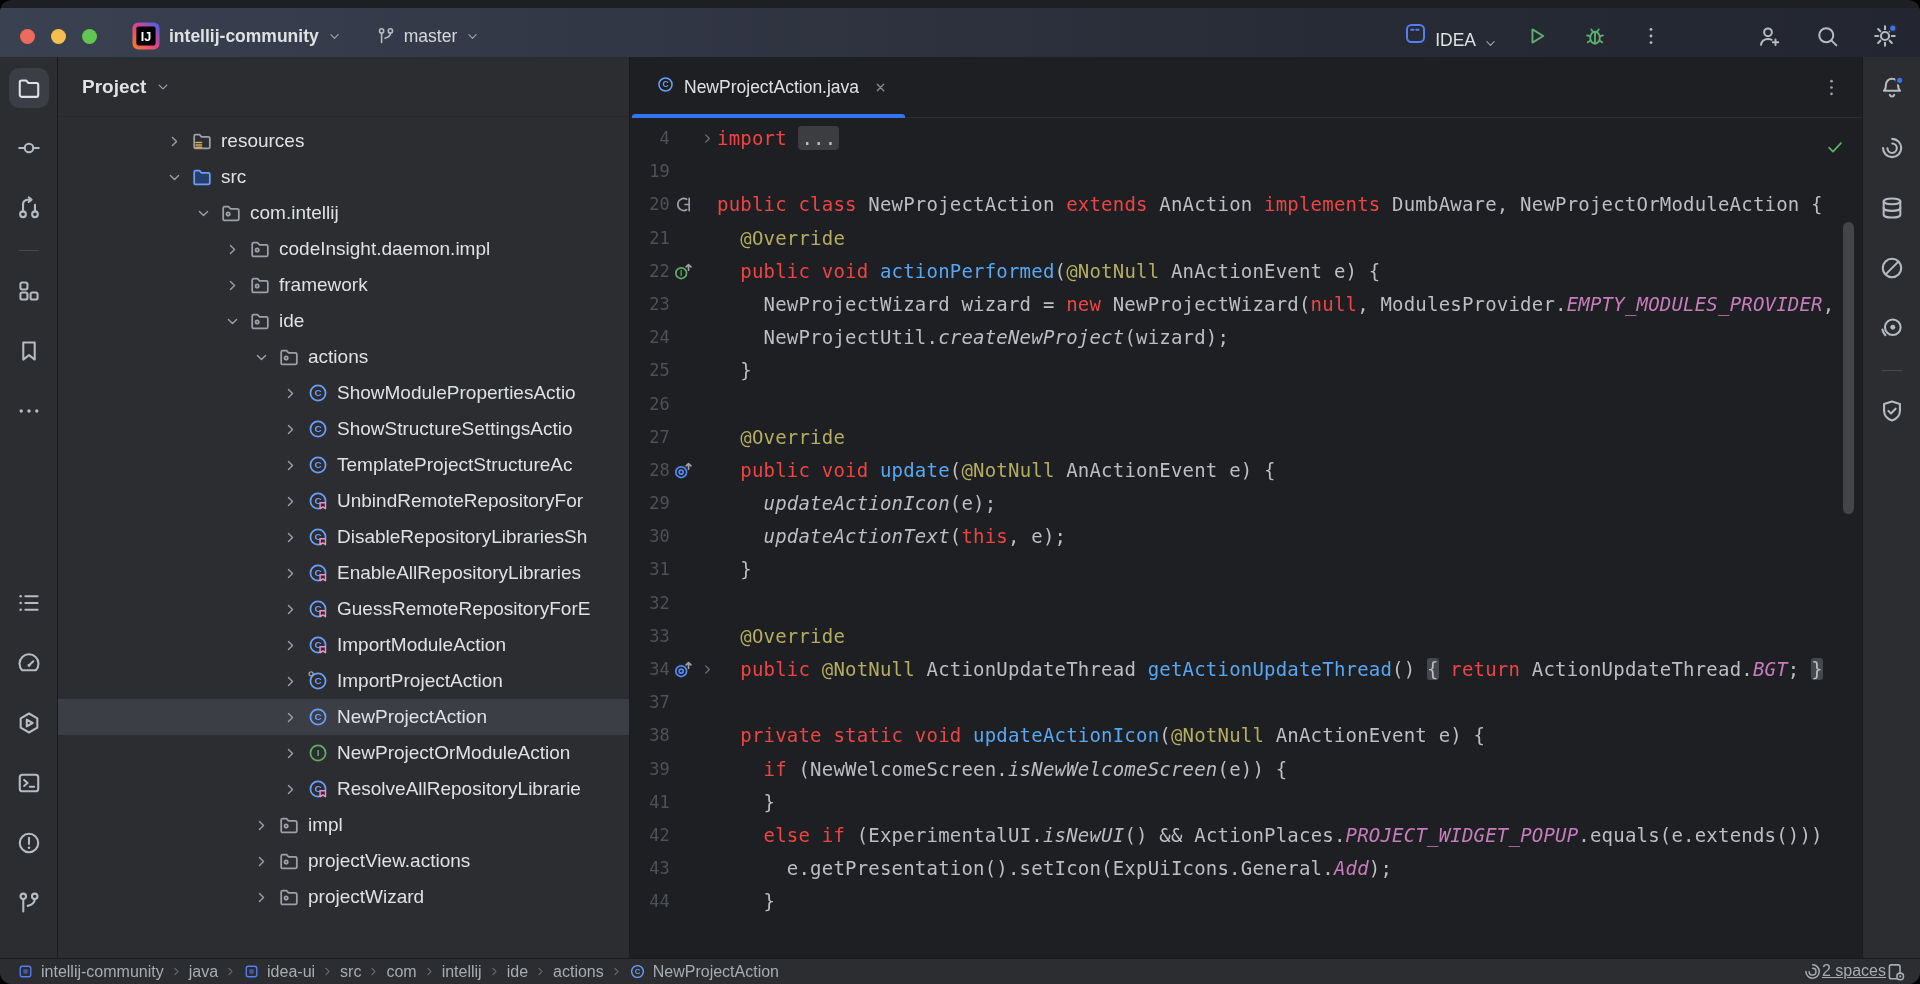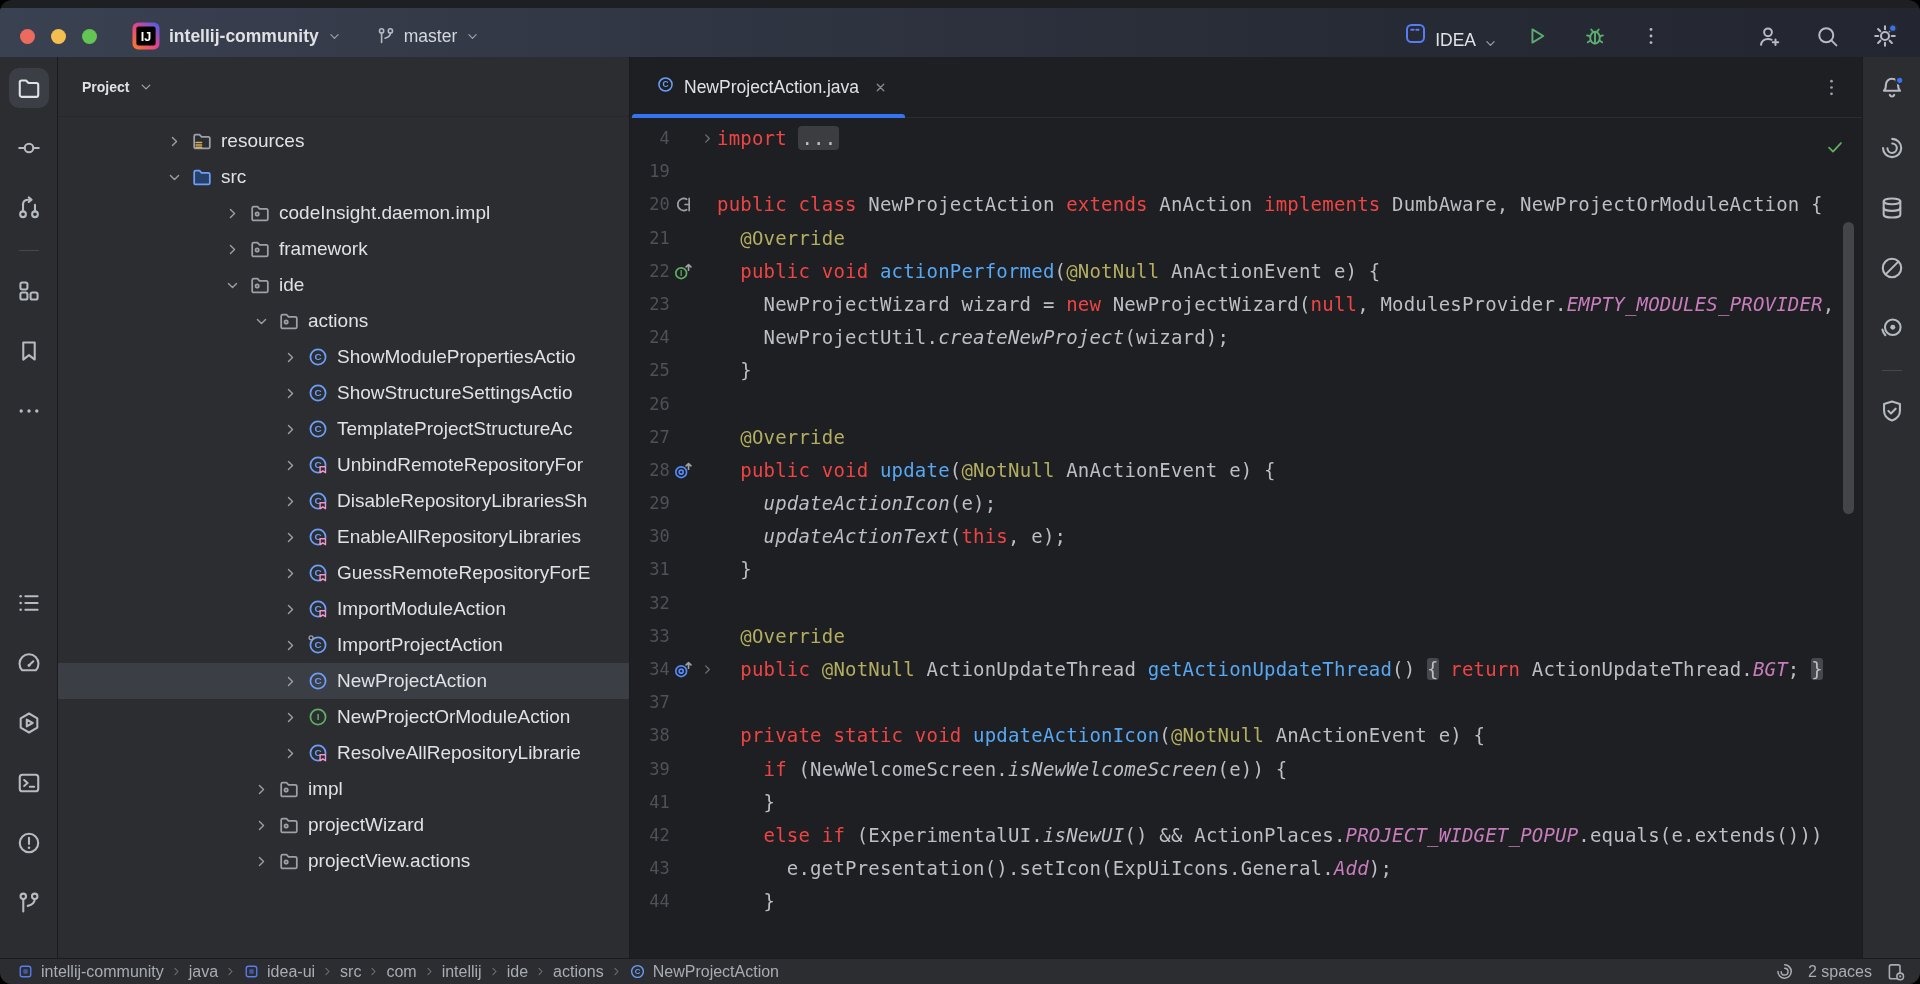--- a/index.html
+++ b/index.html
@@ -33,21 +33,21 @@
   .tool-btn{width:40px;height:40px;border-radius:10px;border:none;background:none;color:#B6BAC1;
     display:flex;align-items:center;justify-content:center;margin-bottom:20px;padding:0;}
   .tool-btn.selected{background:#3B3E44;color:#DFE1E5;}
   .tool-divider{width:20px;height:1px;background:#46484D;margin:2px 0 20px;}
   .tool-spacer{margin-top:auto;}
   .pad-bottom{height:16px;}
 
   
   #project-panel{width:571px;background:#2B2D30;border-right:1px solid #1A1B1E;display:flex;flex-direction:column;flex:none;}
   .panel-header{height:59px;flex:none;display:flex;align-items:center;gap:9px;padding-left:24px;
-    color:#DFE1E5;font-size:14px;font-weight:700;border-bottom:1px solid #26282B;}
+    color:#DFE1E5;font-size:19px;font-weight:700;border-bottom:1px solid #26282B;}
   .panel-header .chev{color:#9DA0A8;display:flex;}
   #tree{flex:1;overflow:hidden;padding-top:6px;}
   .tree-row{height:36px;display:flex;align-items:center;font-size:19px;color:#DFE1E5;white-space:nowrap;}
   .tree-row.selected{background:#3B3E44;}
   .tree-row .chev{width:18px;display:flex;justify-content:center;color:#9DA0A8;flex:none;}
   .tree-row .ticon{width:22px;height:22px;margin:0 8px;display:flex;align-items:center;justify-content:center;color:#9DA0A8;flex:none;}
 
   
   #editor{flex:1;min-width:0;background:#1E1F22;display:flex;flex-direction:column;}
   #tabbar{height:60px;flex:none;display:flex;align-items:stretch;border-bottom:1px solid #2A2C2F;}
@@ -70,21 +70,21 @@
   .tk-b{background:#45484D;border-radius:3px;}
   #inspection-widget{position:absolute;top:14px;right:12px;color:#5FAD65;background:none;border:none;display:flex;padding:4px;}
   #editor-scrollbar{position:absolute;right:8px;top:104px;width:11px;height:292px;background:#47494E;border-radius:6px;opacity:.9;}
 
   
   #statusbar{position:absolute;left:0;right:0;bottom:0;height:25px;background:#2B2D30;border-top:1px solid #1A1B1E;
     display:flex;align-items:center;padding:0 14px;font-size:16px;color:#A8ACB3;gap:2px;}
   .crumb{display:flex;align-items:center;gap:7px;padding:0 3px;}
   .crumb .cicon{display:flex;}
   .crumb-sep{color:#6F737A;display:flex;margin:0 3px;}
-  #status-right{margin-left:auto;display:flex;align-items:center;gap:14px;color:#A8ACB3;}
+  #status-right{margin-left:auto;display:flex;align-items:flex-start;gap:0;color:#A8ACB3;text-decoration:underline;}
   #status-right .sbtn{background:none;border:none;color:#A8ACB3;display:flex;align-items:center;gap:8px;
     font-family:"Liberation Sans",sans-serif;font-size:16px;padding:0;}
 </style>
 </head>
 <body>
 
 <div id="window">
 
   <header id="titlebar">
     <div class="traffic">
@@ -328,74 +328,88 @@
                 <path d="M5.2 7.6l4.8 4.8 4.8-4.8"></path>
               </svg>
             </span>
             <span class="ticon">
               <svg width="22" height="22" viewBox="0 0 20 20" fill="none" stroke="currentColor" stroke-width="1.6" stroke-linecap="round" stroke-linejoin="round">
                 <path d="M2.9 5.6c0-.8.6-1.4 1.4-1.4h3.4l1.9 2h6.1c.8 0 1.4.6 1.4 1.4v7.8c0 .8-.6 1.4-1.4 1.4H4.3c-.8 0-1.4-.6-1.4-1.4z" fill="#25406B" stroke="#6C9EF8"></path>
               </svg>
             </span>
             <span>src</span>
           </div>
-          <div class="tree-row" style="padding-left: 165px;">
-            <span class="chev">
-              <svg width="17" height="17" viewBox="0 0 20 20" fill="none" stroke="currentColor" stroke-width="1.6" stroke-linecap="round" stroke-linejoin="round">
-                <path d="M7.6 5.2l4.8 4.8-4.8 4.8"></path>
+          <div class="tree-row" style="padding-left: 136px;">
+            <span class="chev">
+              <svg width="17" height="17" viewBox="0 0 20 20" fill="none" stroke="currentColor" stroke-width="1.6" stroke-linecap="round" stroke-linejoin="round">
+                <path d="M5.2 7.6l4.8 4.8 4.8-4.8"></path>
               </svg>
             </span>
             <span class="ticon">
               <svg width="22" height="22" viewBox="0 0 20 20" fill="none" stroke="currentColor" stroke-width="1.6" stroke-linecap="round" stroke-linejoin="round">
                 <path d="M2.9 5.6c0-.8.6-1.4 1.4-1.4h3.4l1.9 2h6.1c.8 0 1.4.6 1.4 1.4v7.8c0 .8-.6 1.4-1.4 1.4H4.3c-.8 0-1.4-.6-1.4-1.4z"></path>
                 <circle cx="7.4" cy="11" r="1.5"></circle>
               </svg>
             </span>
-            <span>codeInsight.daemon.impl</span>
+            <span>com.intellij</span>
           </div>
           <div class="tree-row" style="padding-left: 165px;">
             <span class="chev">
               <svg width="17" height="17" viewBox="0 0 20 20" fill="none" stroke="currentColor" stroke-width="1.6" stroke-linecap="round" stroke-linejoin="round">
                 <path d="M7.6 5.2l4.8 4.8-4.8 4.8"></path>
               </svg>
             </span>
             <span class="ticon">
               <svg width="22" height="22" viewBox="0 0 20 20" fill="none" stroke="currentColor" stroke-width="1.6" stroke-linecap="round" stroke-linejoin="round">
                 <path d="M2.9 5.6c0-.8.6-1.4 1.4-1.4h3.4l1.9 2h6.1c.8 0 1.4.6 1.4 1.4v7.8c0 .8-.6 1.4-1.4 1.4H4.3c-.8 0-1.4-.6-1.4-1.4z"></path>
                 <circle cx="7.4" cy="11" r="1.5"></circle>
               </svg>
             </span>
-            <span>framework</span>
+            <span>codeInsight.daemon.impl</span>
           </div>
           <div class="tree-row" style="padding-left: 165px;">
             <span class="chev">
               <svg width="17" height="17" viewBox="0 0 20 20" fill="none" stroke="currentColor" stroke-width="1.6" stroke-linecap="round" stroke-linejoin="round">
-                <path d="M5.2 7.6l4.8 4.8 4.8-4.8"></path>
+                <path d="M7.6 5.2l4.8 4.8-4.8 4.8"></path>
               </svg>
             </span>
             <span class="ticon">
               <svg width="22" height="22" viewBox="0 0 20 20" fill="none" stroke="currentColor" stroke-width="1.6" stroke-linecap="round" stroke-linejoin="round">
                 <path d="M2.9 5.6c0-.8.6-1.4 1.4-1.4h3.4l1.9 2h6.1c.8 0 1.4.6 1.4 1.4v7.8c0 .8-.6 1.4-1.4 1.4H4.3c-.8 0-1.4-.6-1.4-1.4z"></path>
                 <circle cx="7.4" cy="11" r="1.5"></circle>
               </svg>
             </span>
-            <span>ide</span>
-          </div>
-          <div class="tree-row" style="padding-left: 194px;">
+            <span>framework</span>
+          </div>
+          <div class="tree-row" style="padding-left: 165px;">
             <span class="chev">
               <svg width="17" height="17" viewBox="0 0 20 20" fill="none" stroke="currentColor" stroke-width="1.6" stroke-linecap="round" stroke-linejoin="round">
                 <path d="M5.2 7.6l4.8 4.8 4.8-4.8"></path>
               </svg>
             </span>
             <span class="ticon">
               <svg width="22" height="22" viewBox="0 0 20 20" fill="none" stroke="currentColor" stroke-width="1.6" stroke-linecap="round" stroke-linejoin="round">
                 <path d="M2.9 5.6c0-.8.6-1.4 1.4-1.4h3.4l1.9 2h6.1c.8 0 1.4.6 1.4 1.4v7.8c0 .8-.6 1.4-1.4 1.4H4.3c-.8 0-1.4-.6-1.4-1.4z"></path>
                 <circle cx="7.4" cy="11" r="1.5"></circle>
               </svg>
             </span>
+            <span>ide</span>
+          </div>
+          <div class="tree-row" style="padding-left: 194px;">
+            <span class="chev">
+              <svg width="17" height="17" viewBox="0 0 20 20" fill="none" stroke="currentColor" stroke-width="1.6" stroke-linecap="round" stroke-linejoin="round">
+                <path d="M5.2 7.6l4.8 4.8 4.8-4.8"></path>
+              </svg>
+            </span>
+            <span class="ticon">
+              <svg width="22" height="22" viewBox="0 0 20 20" fill="none" stroke="currentColor" stroke-width="1.6" stroke-linecap="round" stroke-linejoin="round">
+                <path d="M2.9 5.6c0-.8.6-1.4 1.4-1.4h3.4l1.9 2h6.1c.8 0 1.4.6 1.4 1.4v7.8c0 .8-.6 1.4-1.4 1.4H4.3c-.8 0-1.4-.6-1.4-1.4z"></path>
+                <circle cx="7.4" cy="11" r="1.5"></circle>
+              </svg>
+            </span>
             <span>actions</span>
           </div>
           <div class="tree-row" style="padding-left: 223px;">
             <span class="chev">
               <svg width="17" height="17" viewBox="0 0 20 20" fill="none" stroke="currentColor" stroke-width="1.6" stroke-linecap="round" stroke-linejoin="round">
                 <path d="M7.6 5.2l4.8 4.8-4.8 4.8"></path>
               </svg>
             </span>
             <span class="ticon">
               <svg width="22" height="22" viewBox="0 0 20 20" fill="none" stroke="currentColor" stroke-width="1.6" stroke-linecap="round" stroke-linejoin="round">
@@ -585,35 +599,35 @@
               <svg width="17" height="17" viewBox="0 0 20 20" fill="none" stroke="currentColor" stroke-width="1.6" stroke-linecap="round" stroke-linejoin="round">
                 <path d="M7.6 5.2l4.8 4.8-4.8 4.8"></path>
               </svg>
             </span>
             <span class="ticon">
               <svg width="22" height="22" viewBox="0 0 20 20" fill="none" stroke="currentColor" stroke-width="1.6" stroke-linecap="round" stroke-linejoin="round">
                 <path d="M2.9 5.6c0-.8.6-1.4 1.4-1.4h3.4l1.9 2h6.1c.8 0 1.4.6 1.4 1.4v7.8c0 .8-.6 1.4-1.4 1.4H4.3c-.8 0-1.4-.6-1.4-1.4z"></path>
                 <circle cx="7.4" cy="11" r="1.5"></circle>
               </svg>
             </span>
-            <span>projectWizard</span>
+            <span>projectView.actions</span>
           </div>
           <div class="tree-row" style="padding-left: 194px;">
             <span class="chev">
               <svg width="17" height="17" viewBox="0 0 20 20" fill="none" stroke="currentColor" stroke-width="1.6" stroke-linecap="round" stroke-linejoin="round">
                 <path d="M7.6 5.2l4.8 4.8-4.8 4.8"></path>
               </svg>
             </span>
             <span class="ticon">
               <svg width="22" height="22" viewBox="0 0 20 20" fill="none" stroke="currentColor" stroke-width="1.6" stroke-linecap="round" stroke-linejoin="round">
                 <path d="M2.9 5.6c0-.8.6-1.4 1.4-1.4h3.4l1.9 2h6.1c.8 0 1.4.6 1.4 1.4v7.8c0 .8-.6 1.4-1.4 1.4H4.3c-.8 0-1.4-.6-1.4-1.4z"></path>
                 <circle cx="7.4" cy="11" r="1.5"></circle>
               </svg>
             </span>
-            <span>projectView.actions</span>
+            <span>projectWizard</span>
           </div>
         </div>
     </aside>
 
     <section id="editor">
       <div id="tabbar">
         <div class="tab">
           <span><svg width="19" height="19" viewBox="0 0 20 20" fill="none" stroke="currentColor" stroke-width="1.6" stroke-linecap="round" stroke-linejoin="round">
                 <circle cx="10" cy="10" r="6.9" stroke="#6C9EF8"></circle>
                 <text x="10" y="13.1" font-size="9" font-weight="700" fill="#6C9EF8" stroke="none" text-anchor="middle" font-family="Liberation Sans, sans-serif">C</text>

